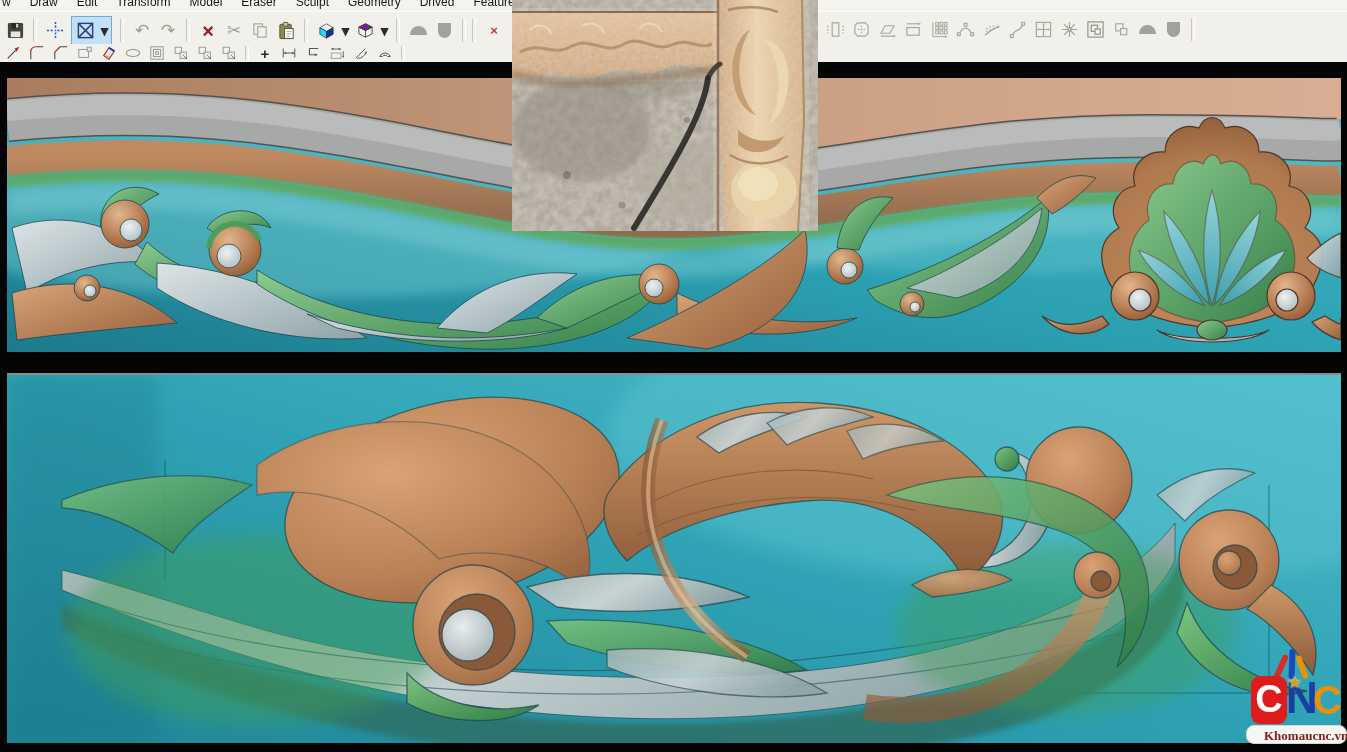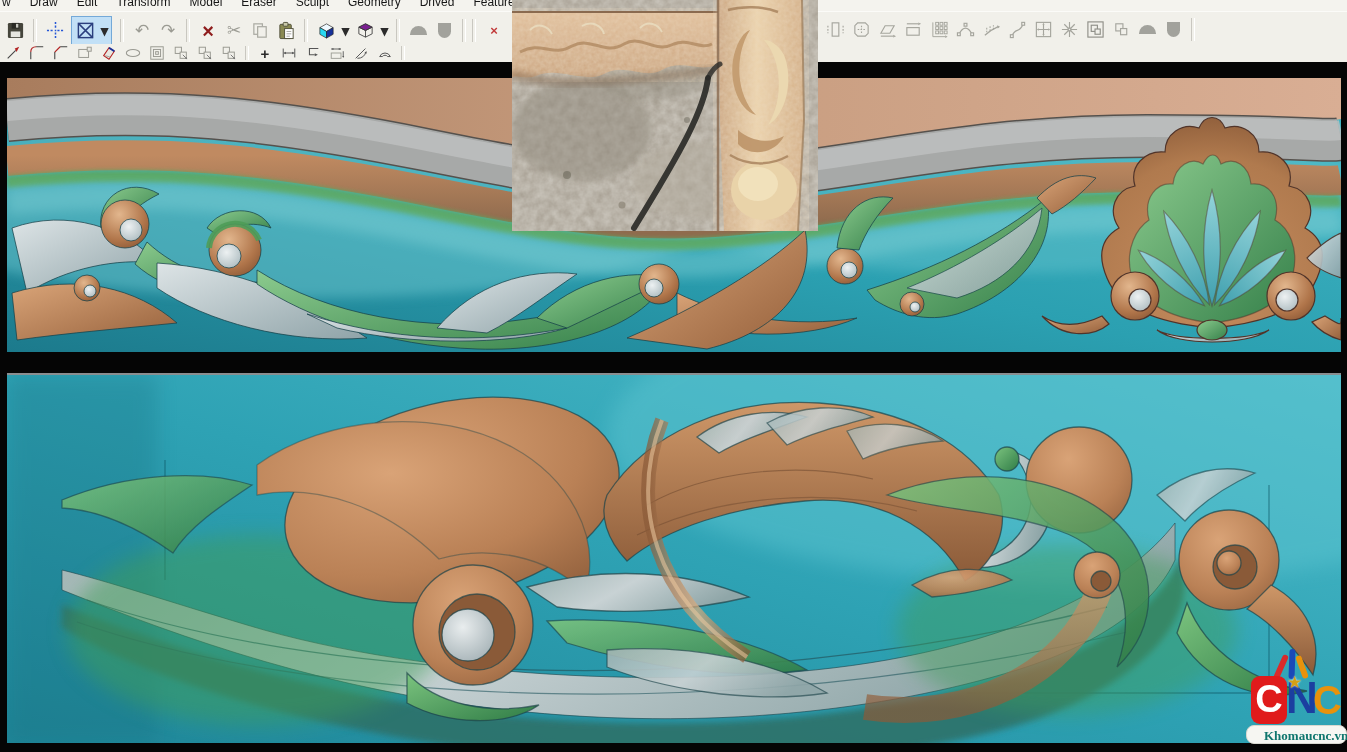--- a/index.html
+++ b/index.html
@@ -41,21 +41,21 @@
   .ray.r1{left:32px;top:6px;width:6px;height:26px;background:#D92B2B;transform:rotate(24deg);}
   .ray.r2{left:43px;top:1px;width:6px;height:30px;background:#1B49B8;transform:rotate(2deg);}
   .ray.r3{left:53px;top:7px;width:6px;height:24px;background:#E8920C;transform:rotate(-20deg);}
   .lc1{position:absolute;left:5px;top:28px;width:36px;height:48px;background:#E01B1B;border-radius:9px;
        color:#FFF;font-weight:bold;font-size:38px;text-align:center;line-height:46px;}
   .ln{position:absolute;left:40px;top:24px;color:#1B3FA0;font-weight:bold;font-size:44px;line-height:52px;}
   .lstar{position:absolute;left:41px;top:24px;color:#D4A017;font-size:17px;text-shadow:0 0 2px #fff;}
   .lc2{position:absolute;left:67px;top:28px;color:#E8920C;font-weight:bold;font-size:40px;line-height:48px;}
   .lbanner{position:absolute;left:0px;top:77px;width:99px;height:17px;background:#F6F6F2;border-radius:8px;
        border:1px solid #D8D8D0;text-align:center;}
-  .lbanner span{font-family:"Liberation Serif",serif;font-weight:bold;font-size:13px;color:#0f766e;line-height:17px;margin-left:17px;}
+  .lbanner span{font-family:"Liberation Serif",serif;font-weight:bold;font-size:13px;color:#7f1d1d;line-height:17px;margin-left:17px;}
 </style>
 </head>
 <body>
 
 <div class="screen">
 
   <div class="menubar">
     <div class="mrow">
       <span>w</span>
       <span>Draw</span>

